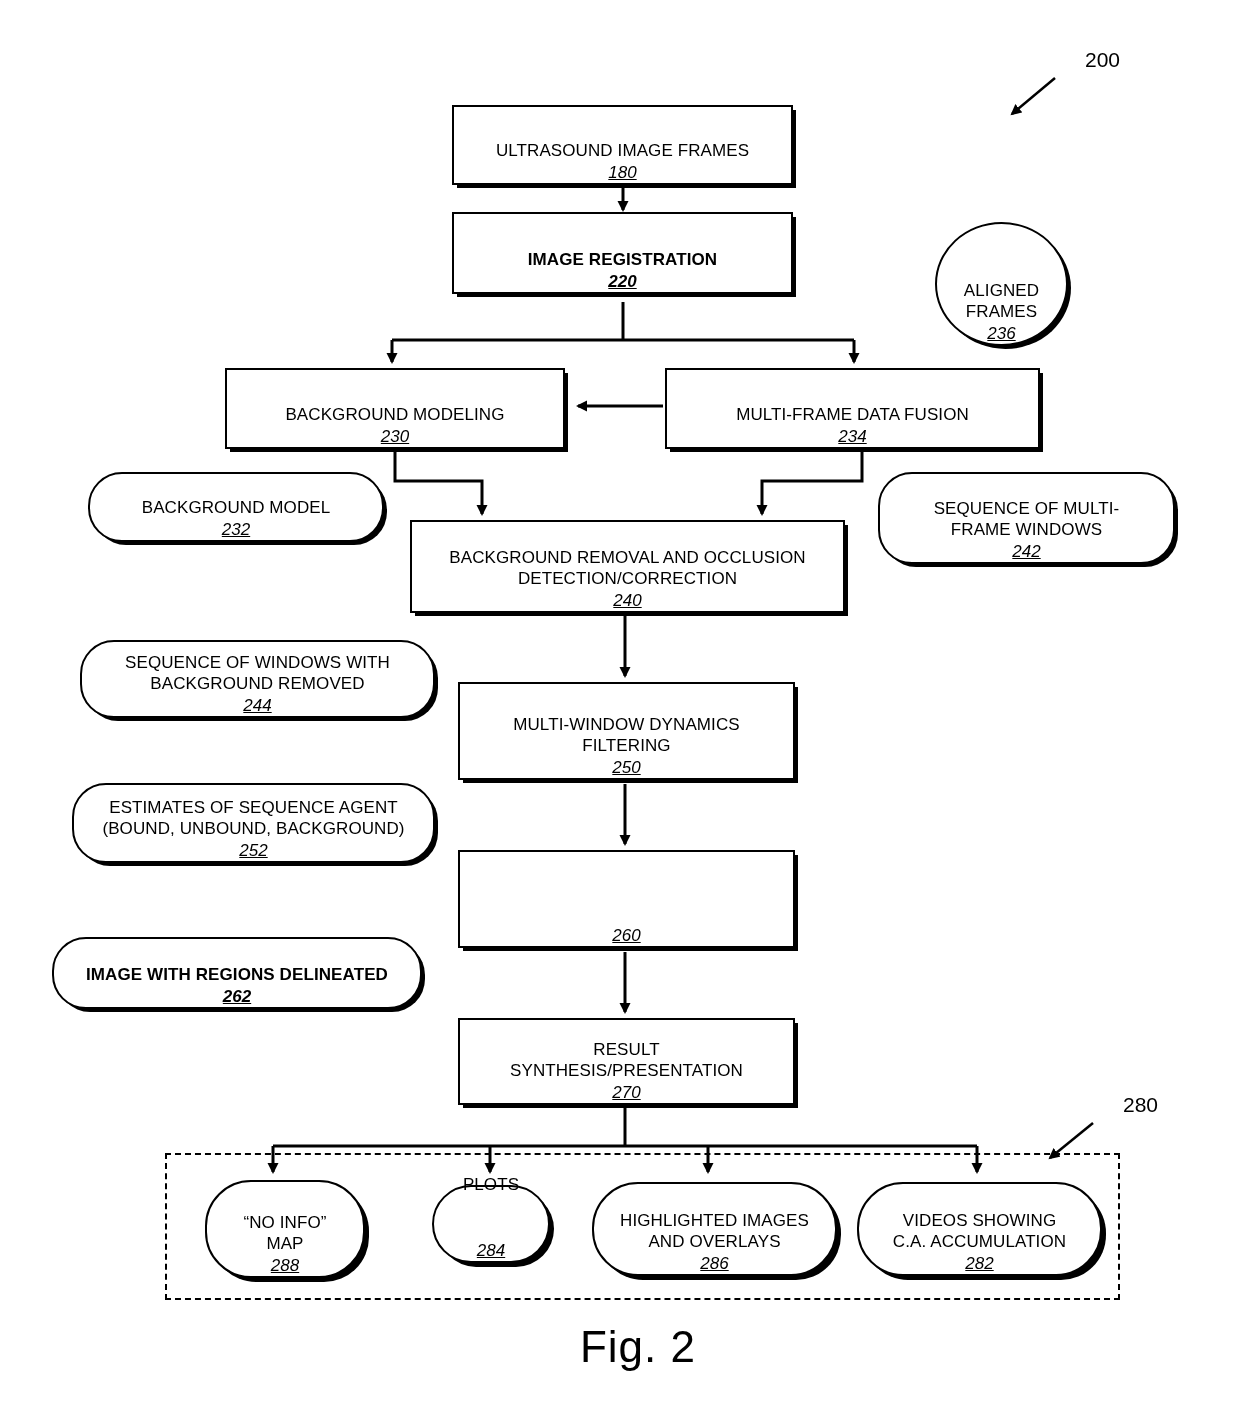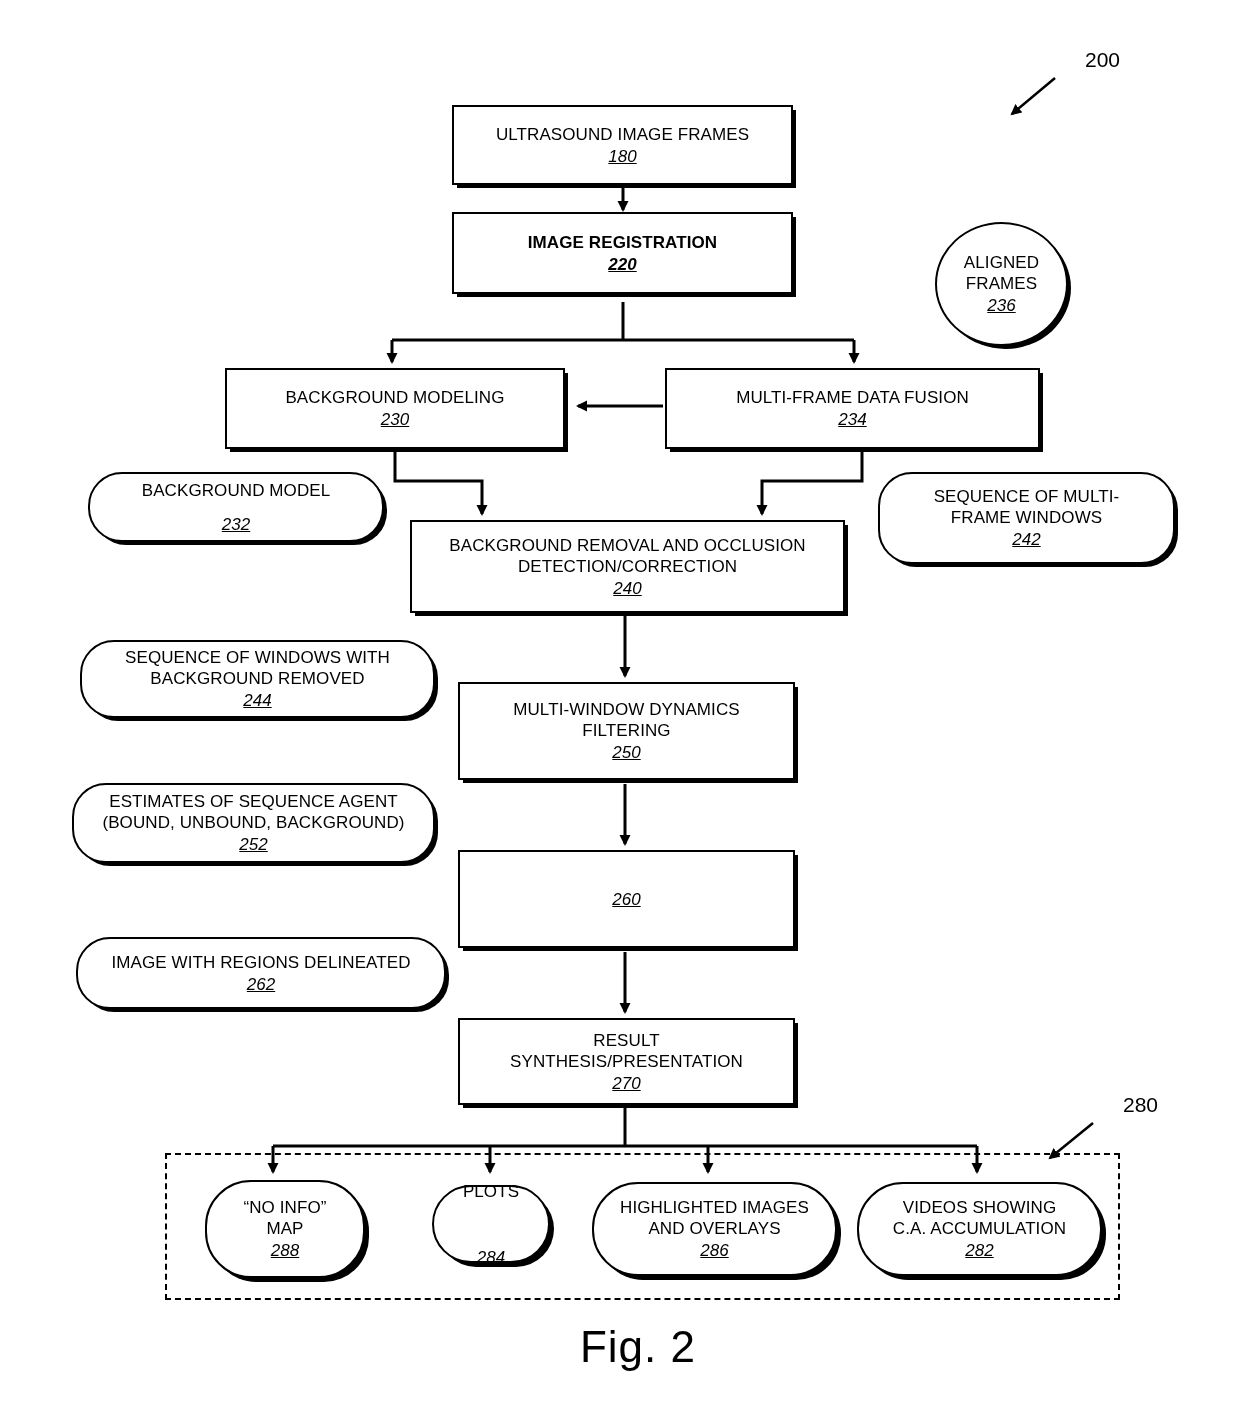--- a/index.html
+++ b/index.html
@@ -25,21 +25,21 @@
 
   
   .node {
     position: absolute;
     box-sizing: border-box;
     background: #ffffff;
     border: 2px solid #000000;
     display: flex;
     flex-direction: column;
     align-items: center;
-    justify-content: center;
+    justify-content: flex-end;
     text-align: center;
     color: #000000;
     z-index: 3;
   }
   .node .ttl {
     font-size: 17px;
     line-height: 21px;
     letter-spacing: 0.1px;
     white-space: pre-line;
   }
@@ -156,21 +156,21 @@
   <div class="node rect" style="left:225px; top:368px; width:340px; height:81px;">
     <div class="ttl">BACKGROUND MODELING</div>
     <div class="ref">230</div>
   </div>
 
   <div class="node rect" style="left:665px; top:368px; width:375px; height:81px;">
     <div class="ttl">MULTI-FRAME DATA FUSION</div>
     <div class="ref">234</div>
   </div>
 
-  <div class="node rounded" style="left:88px; top:472px; width:296px; height:70px;gap:12px;">
+  <div class="node rounded" style="left:88px; top:472px; width:296px; height:70px;">
     <div class="ttl">BACKGROUND MODEL</div>
     <div class="ref">232</div>
   </div>
 
   <div class="node rounded" style="left:878px; top:472px; width:297px; height:92px;">
     <div class="ttl">SEQUENCE OF MULTI-
 FRAME WINDOWS</div>
     <div class="ref">242</div>
   </div>
 
@@ -195,21 +195,21 @@
   <div class="node rounded" style="left:72px; top:783px; width:363px; height:80px;">
     <div class="ttl">ESTIMATES OF SEQUENCE AGENT
 (BOUND, UNBOUND, BACKGROUND)</div>
     <div class="ref">252</div>
   </div>
 
   <div class="node rect" style="left:458px; top:850px; width:337px; height:98px;">
     <div class="ref">260</div>
   </div>
 
-  <div class="node rounded" style="left:76px; top:937px; width:370px; height:72px;">
+  <div class="node rounded" style="left:52px; top:937px; width:370px; height:72px;font-weight:bold;">
     <div class="ttl">IMAGE WITH REGIONS DELINEATED</div>
     <div class="ref">262</div>
   </div>
 
   <div class="node rect" style="left:458px; top:1018px; width:337px; height:87px;">
     <div class="ttl">RESULT
 SYNTHESIS/PRESENTATION</div>
     <div class="ref">270</div>
   </div>
 

